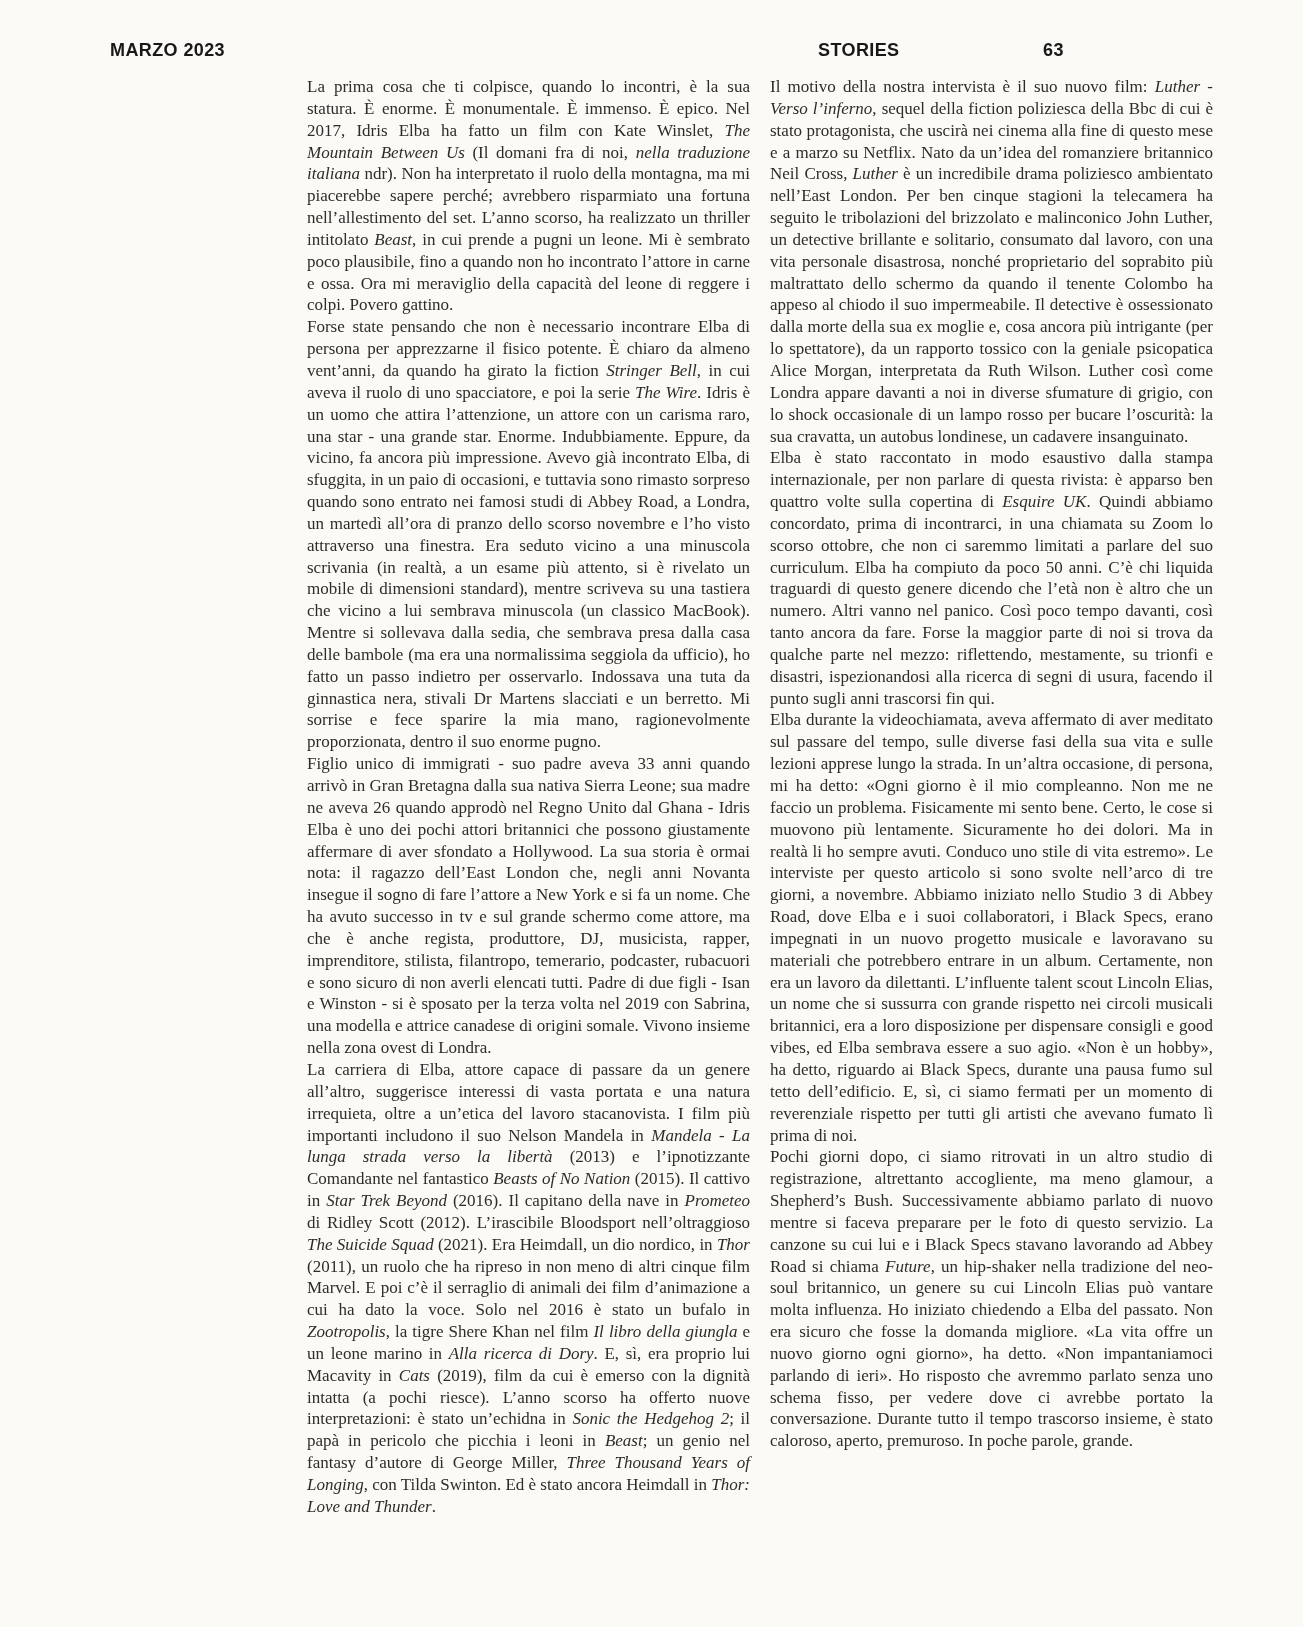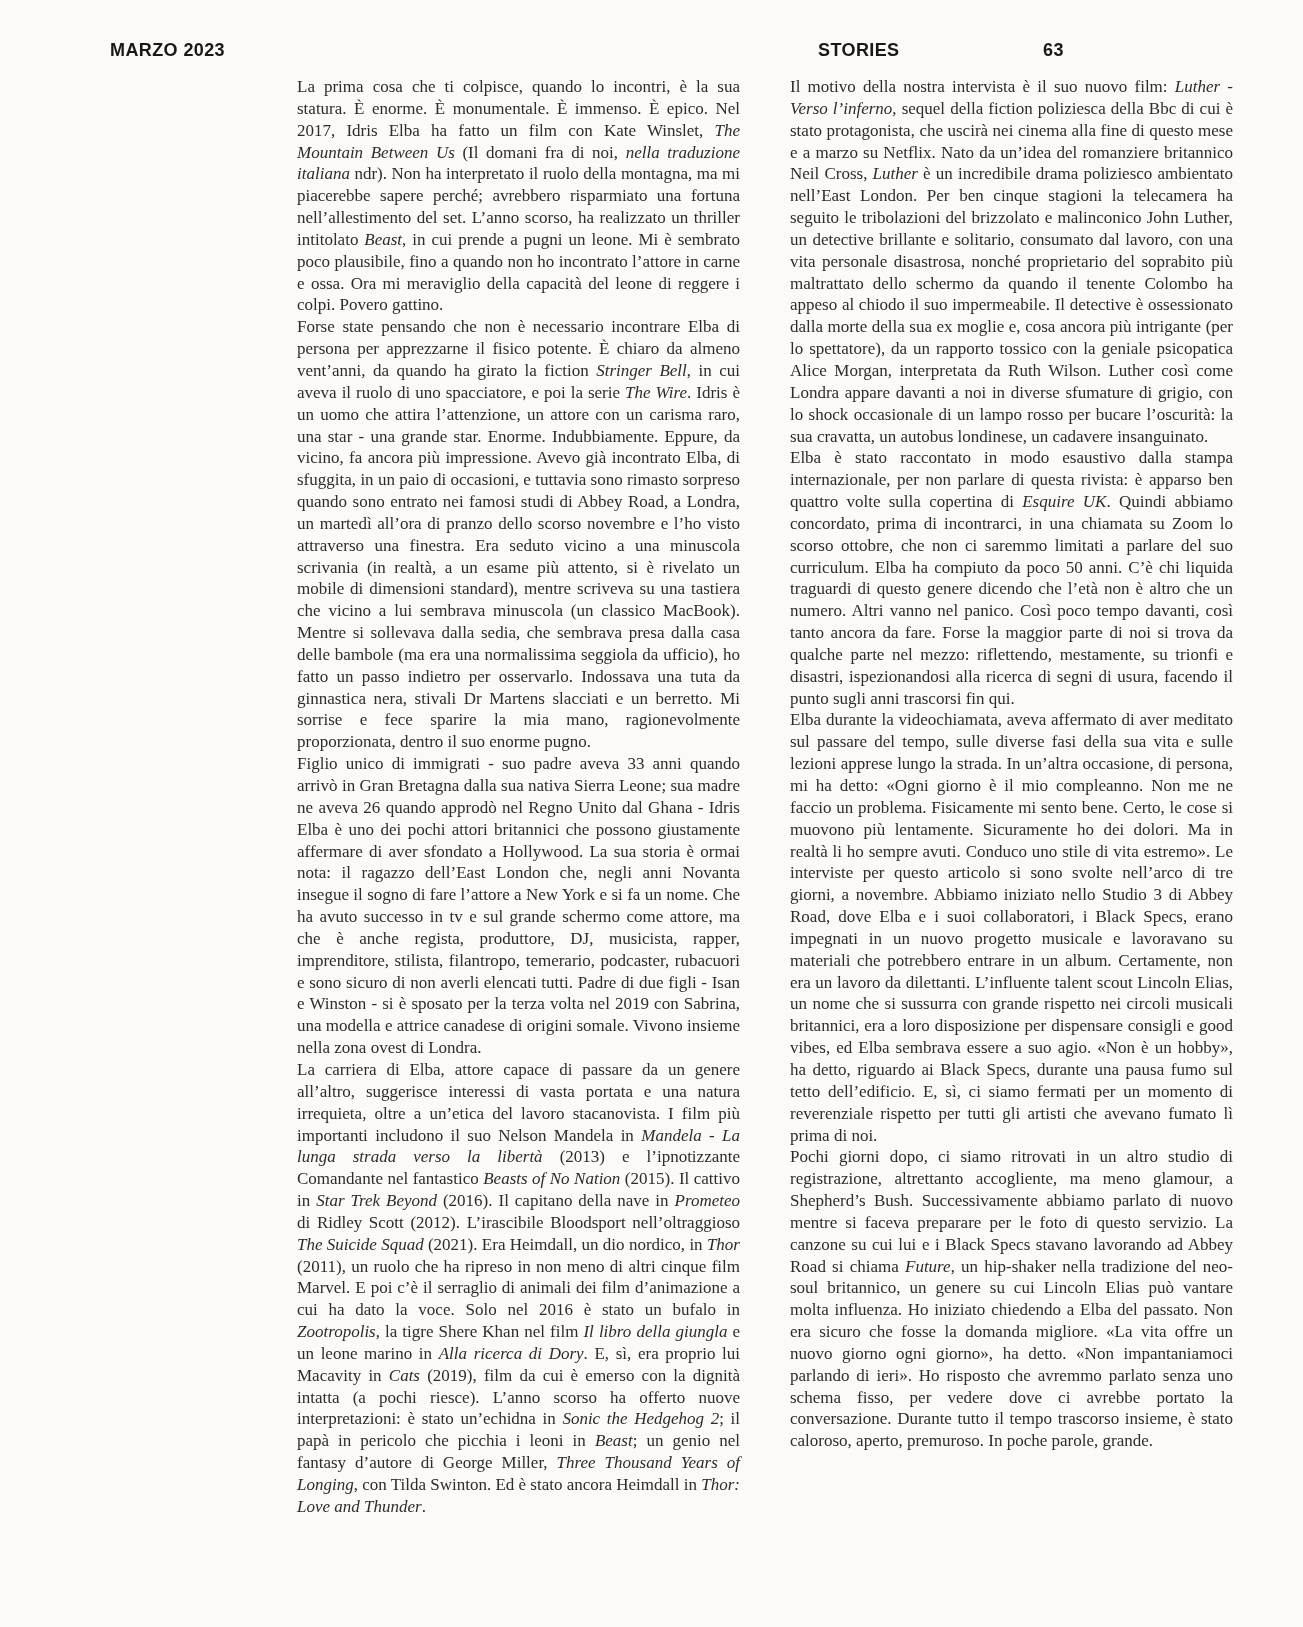--- a/index.html
+++ b/index.html
@@ -26,24 +26,24 @@
     letter-spacing: 0.4px;
     color: var(--header_ink);
     white-space: nowrap;
   }
   #hd-issue   { left: 110px; }
   #hd-section { left: 818px; }
   #hd-pageno  { left: 1043px; }
 
   .article {
     position: absolute;
-    left: 297px;
+    left: 307px;
     top: 76px;
     display: flex;
-    gap: 50px;
+    gap: 20px;
     justify-content: space-between;
   }
   .col {
     width: 443px;
     flex: 0 0 443px;
   }
   .col p {
     margin: 0;
     font-family: "Liberation Serif", "DejaVu Serif", serif;
     font-size: 17px;

